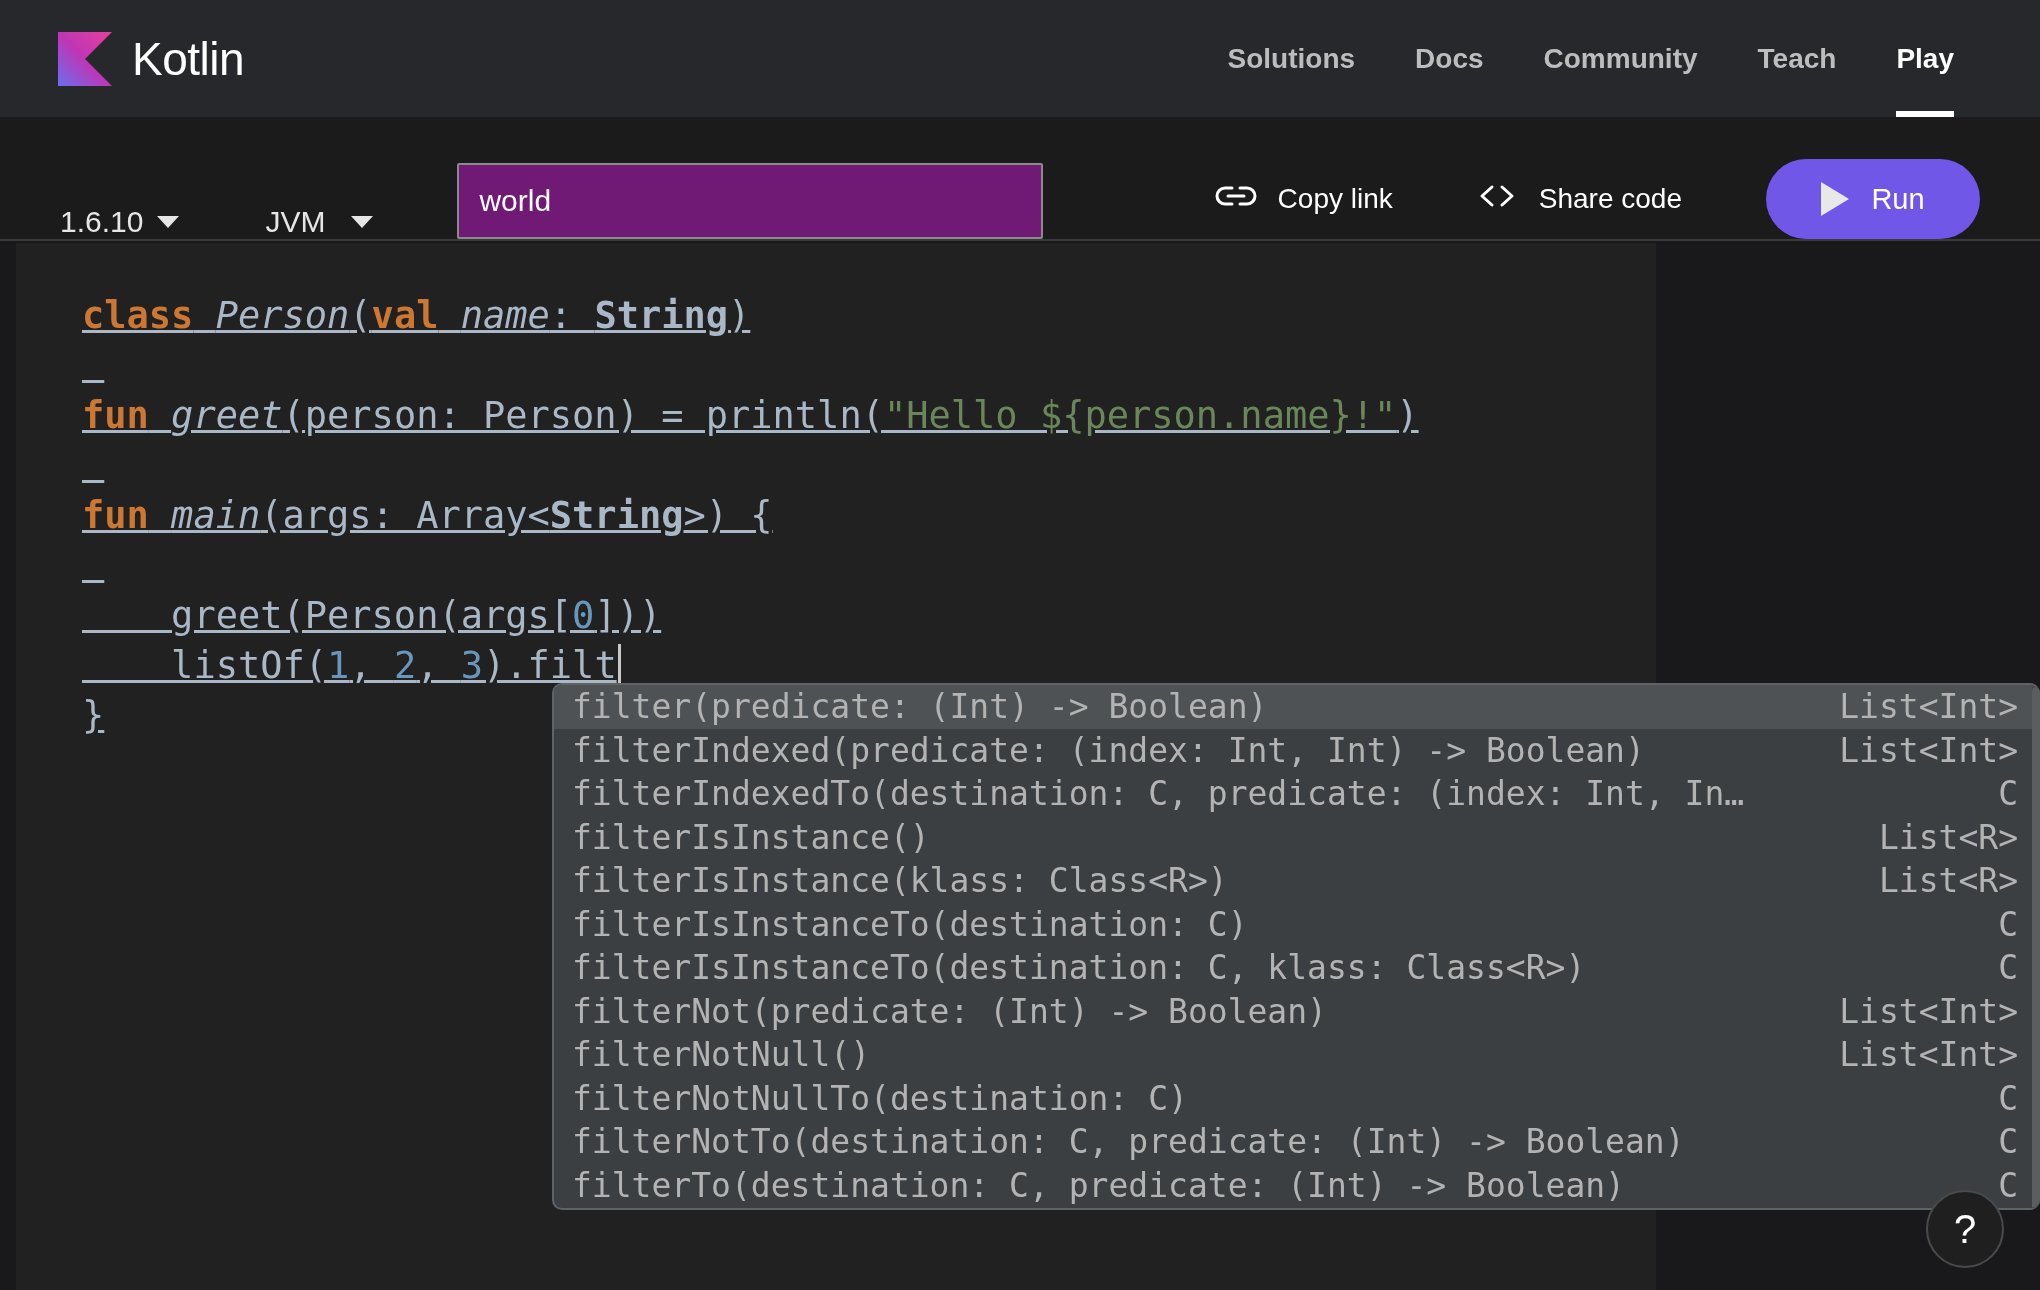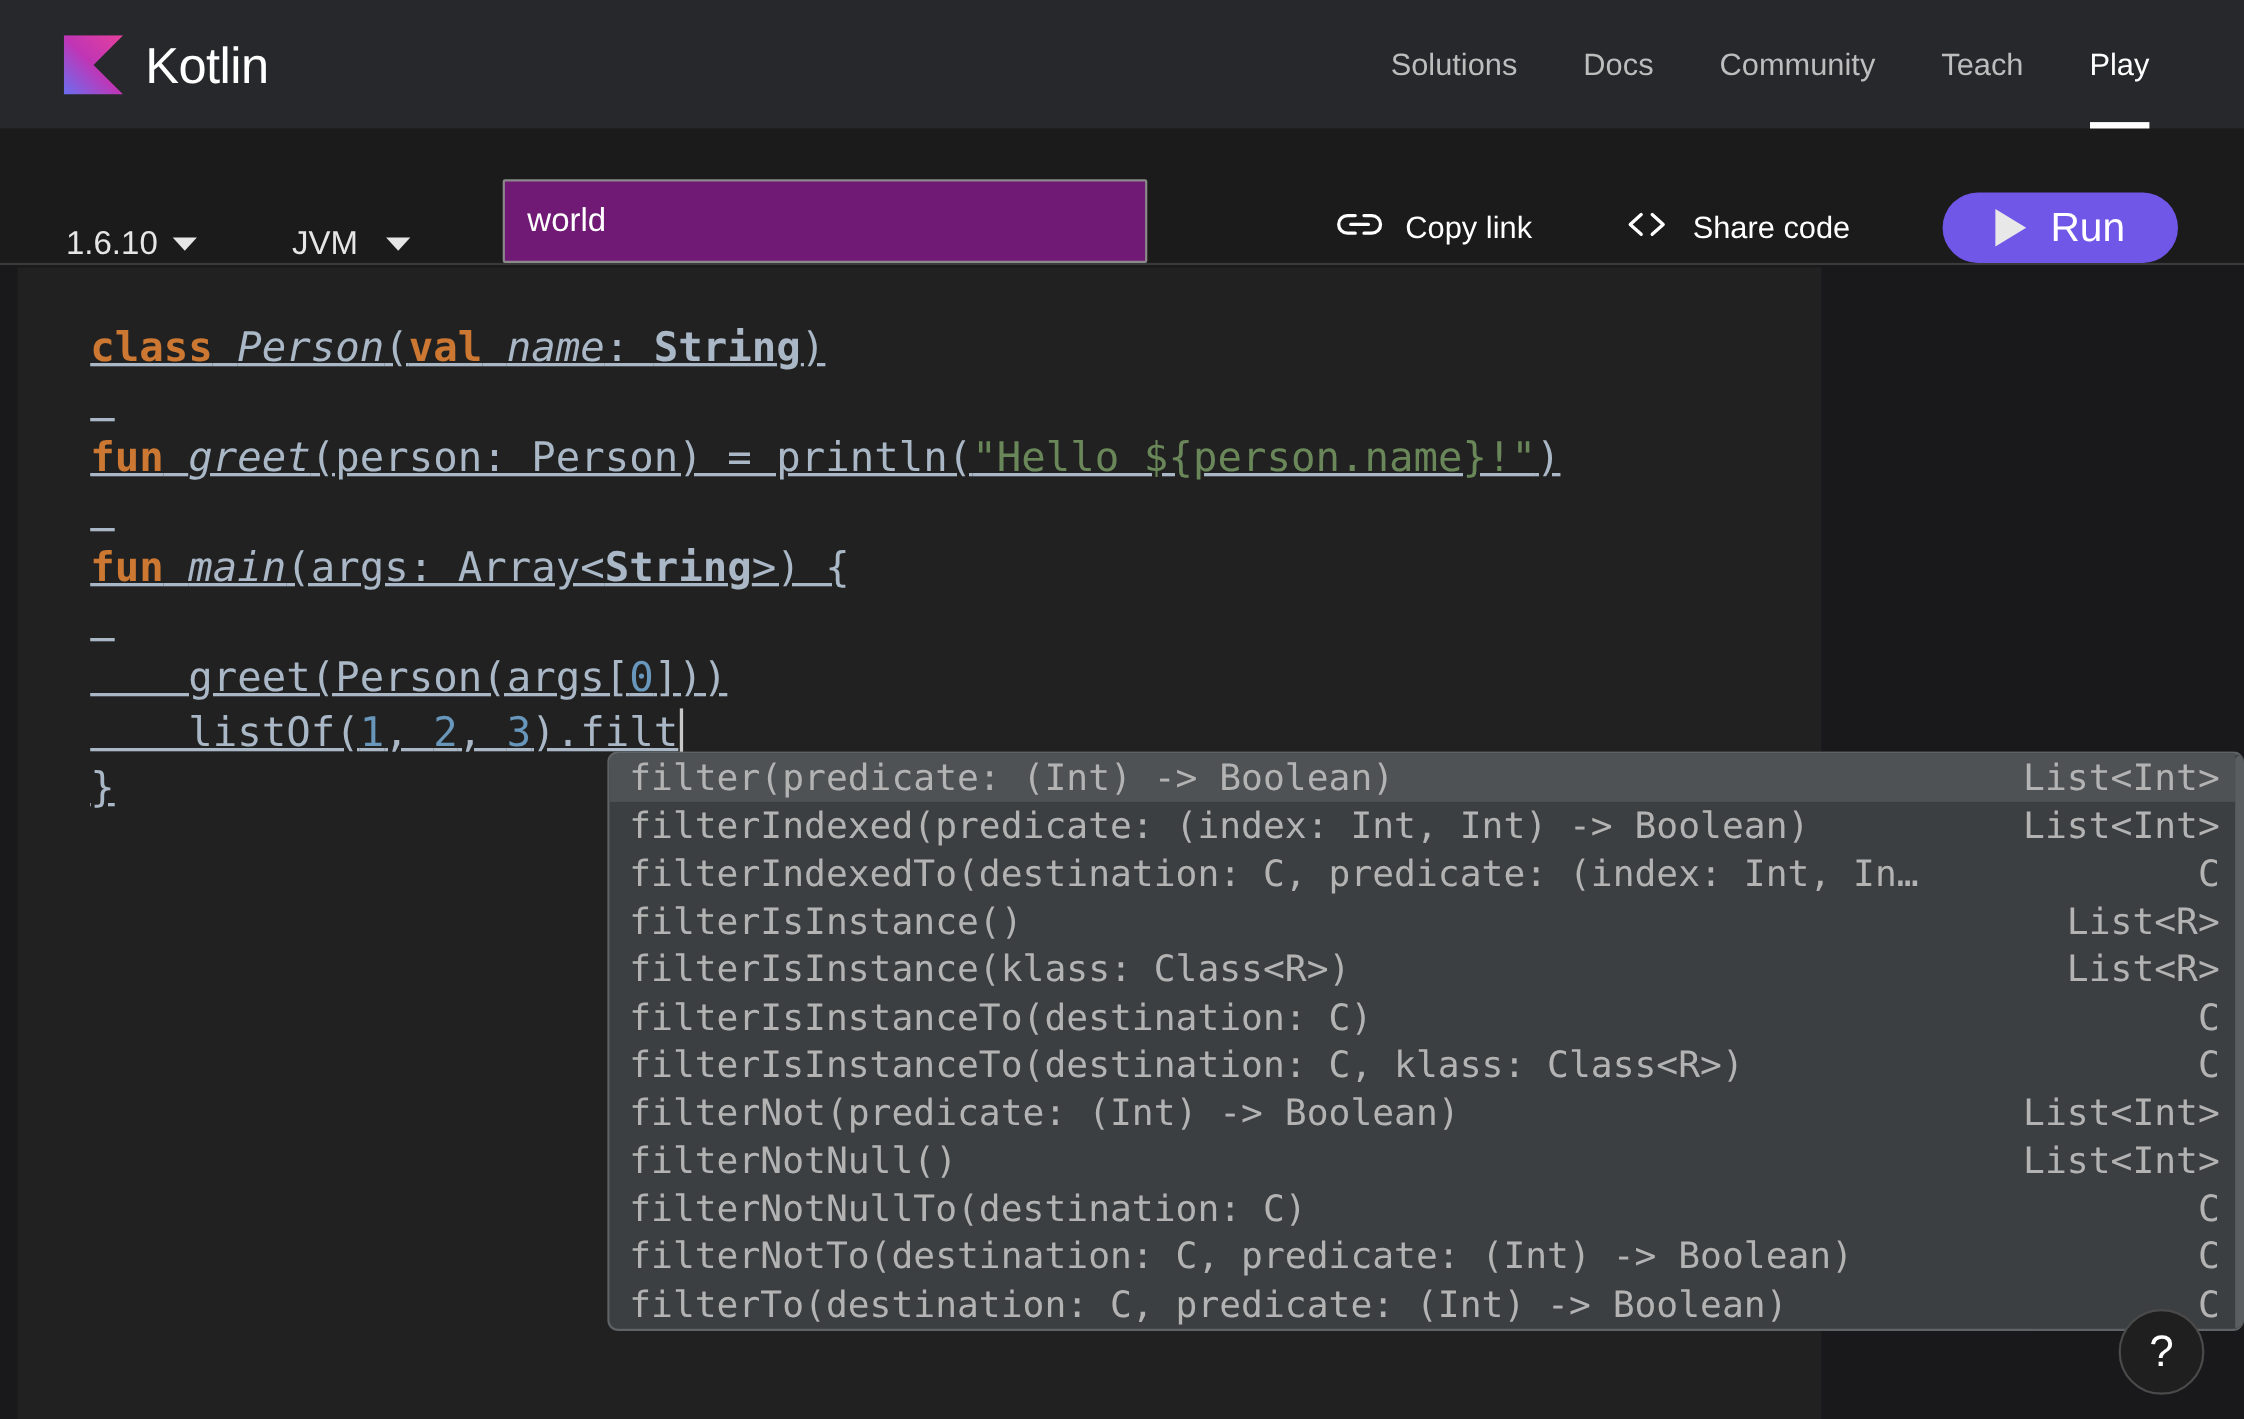--- a/index.html
+++ b/index.html
@@ -16,21 +16,21 @@
     position: absolute; left: 0; top: 0; width: 2040px; height: 117px;
     background: #27282c;
     display: flex; align-items: center;
   }
   .brand { display: flex; align-items: center; margin-left: 58px; }
   .brand-logo { width: 54px; height: 54px; position: relative; display: block; }
   .brand-name {
     color: #ffffff; font-size: 46px; letter-spacing: -0.5px;
     margin-left: 20px; font-weight: 400; line-height: 1;
   }
-  .nav { position: absolute; right: 0; top: 0; height: 117px; display: flex; align-items: flex-end; }
+  .nav { position: absolute; right: 0; top: 0; height: 117px; display: flex; align-items: flex-end; font-weight: bold; }
   .nav-item {
     color: #bdbdbd; font-size: 28px; margin-right: 0; padding: 0 0;
     margin-left: 60px; position: relative; height: 117px; display: flex; align-items: center;
     cursor: pointer; white-space: nowrap;
   }
   .nav-item:first-child { margin-left: 0; }
   .nav-item.active { color: #ffffff; }
   .nav-item.active::after {
     content: ""; position: absolute; left: 0; right: 0; bottom: 0px;
     height: 6px; background: #ffffff;
@@ -63,22 +63,22 @@
   }
   .tb-actions { position: absolute; right: 60px; display: flex; align-items: center; }
   .tb-btn {
     display: flex; align-items: center; cursor: pointer;
     color: #ffffff; font-size: 28px; white-space: nowrap;
   }
   .tb-btn .lbl { margin-left: 20px; }
   #share-code-button { margin-left: 82px; }
   .run-button {
     margin-left: 84px; display: flex; align-items: center; justify-content: center;
-    width: 214px; height: 64px; border-radius: 40px;
-    background: #7057e8; color: #ffffff; font-size: 37px;
+    width: 214px; height: 80px; border-radius: 40px;
+    background: #7057e8; color: #ffffff; font-size: 29px;
     cursor: pointer; border: none;
     font-family: "Liberation Sans", sans-serif;
   }
   .run-button .play-tri {
     width: 0; height: 0; border-left: 28px solid #e8e8e8;
     border-top: 17px solid transparent; border-bottom: 17px solid transparent;
     margin-right: 22px;
   }
 
   

